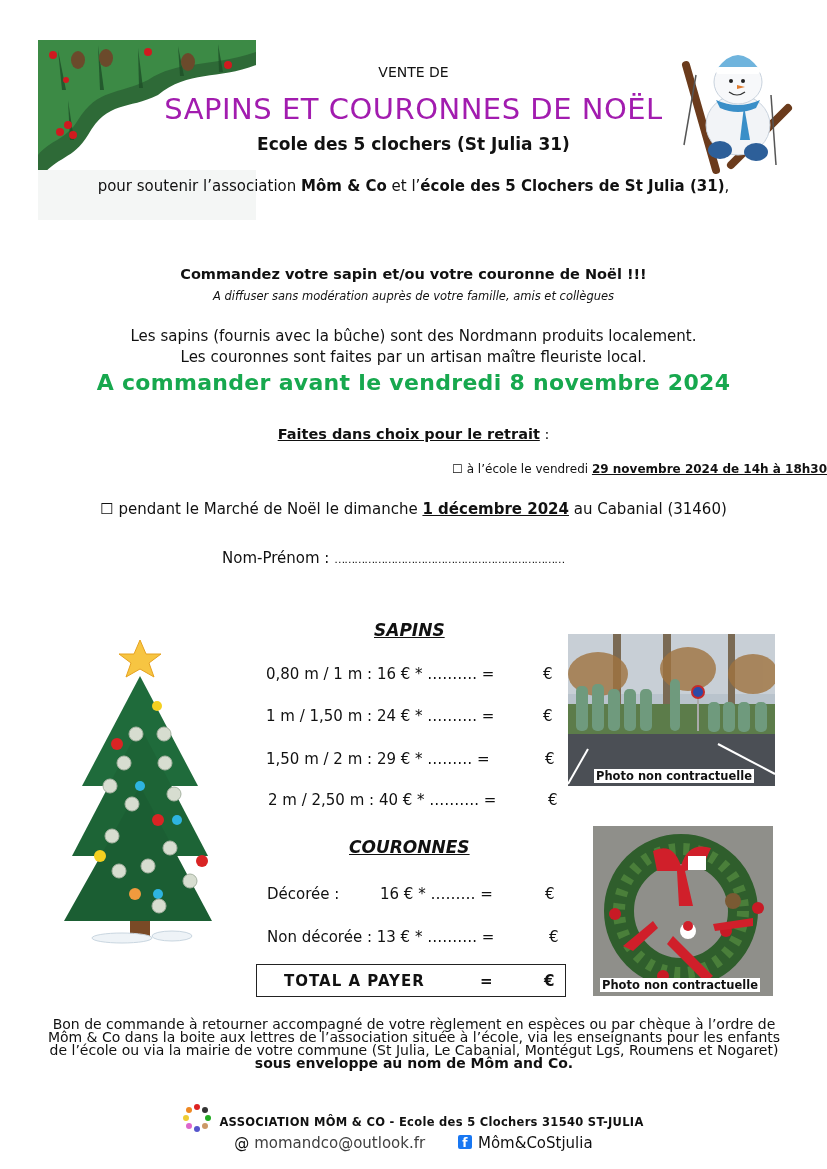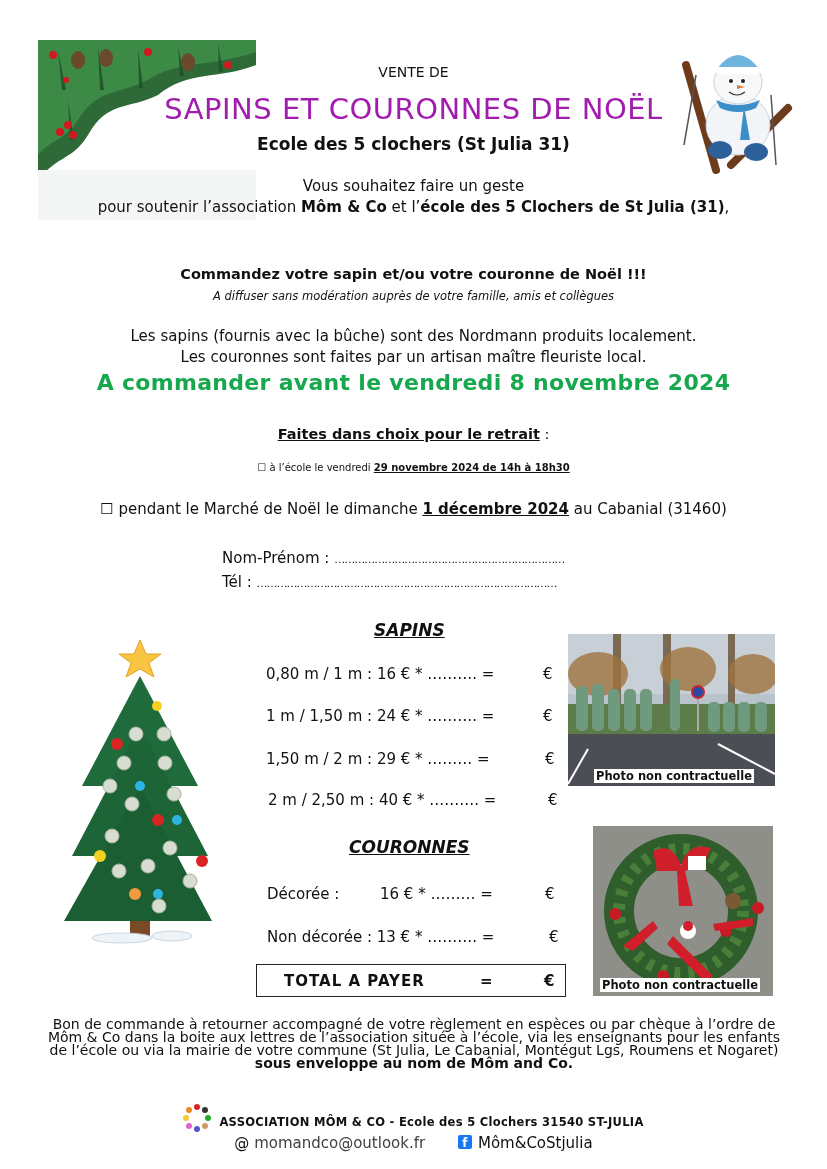--- a/index.html
+++ b/index.html
@@ -19,21 +19,21 @@
   #t-school { top:134px; font-size:17px; font-weight:bold; }
 
   .p { font-size:15px; line-height:21px; }
   #intro { top:176px; }
   #cmd { top:266px; font-size:14.5px; font-weight:bold; }
   #diffuse { top:289px; font-size:11.5px; font-style:italic; }
   #sapins-info { top:326px; }
   #deadline { top:370px; font-size:22px; font-weight:bold; color:#17a84e; letter-spacing:0.3px; }
 
   #retrait-title { top:426px; font-size:14.5px; }
-  #opt1 { top:462px; font-size:10px; }
+  #opt1 { top:462px; font-size:12px;text-align:right; }
   #opt2 { top:500px; font-size:15px; }
 
   #form-fields { left:222px; top:547px; font-size:15px; line-height:22px; }
   .dots { letter-spacing:-1px; font-size:11px; }
 
   .sec-title { font-size:17px; font-weight:bold; font-style:italic; text-decoration:underline; }
   #sapins-title { left:374px; top:620px; }
   #couronnes-title { left:349px; top:837px; }
 
   .row { position:absolute; font-size:15px; white-space:nowrap; }
@@ -111,21 +111,20 @@
     <ellipse cx="44" cy="110" rx="12" ry="9" fill="#2d5f99"></ellipse>
     <ellipse cx="80" cy="112" rx="12" ry="9" fill="#2d5f99"></ellipse>
   </svg>
 </div>
 
 <div id="t-vente" class="abs center">VENTE DE</div>
 <div id="t-main" class="abs center">SAPINS ET COURONNES DE NOËL</div>
 <div id="t-school" class="abs center">Ecole des 5 clochers (St Julia 31)</div>
 
 <div id="intro" class="abs center p">
-  <div>Vous souhaitez faire un geste</div>
   <div><span>pour soutenir l’association </span><span class="bold">Môm &amp; Co</span><span> et l’</span><span class="bold">école des 5 Clochers de St Julia (31)</span><span>,</span></div>
 </div>
 
 <div id="cmd" class="abs center">Commandez votre sapin et/ou votre couronne de Noël !!!</div>
 <div id="diffuse" class="abs center">A diffuser sans modération auprès de votre famille, amis et collègues</div>
 
 <div id="sapins-info" class="abs center p">
   <div>Les sapins (fournis avec la bûche) sont des Nordmann produits localement.</div>
   <div>Les couronnes sont faites par un artisan maître fleuriste local.</div>
 </div>
@@ -136,21 +135,20 @@
 
 <div id="opt1" class="abs center">
   <span>☐</span><span> à l’école le vendredi </span><span class="bold u">29 novembre 2024 de 14h à 18h30</span>
 </div>
 <div id="opt2" class="abs center">
   <span>☐</span><span> pendant le Marché de Noël le dimanche </span><span class="bold u">1 décembre 2024</span><span> au Cabanial (31460)</span>
 </div>
 
 <div id="form-fields" class="abs">
   <div><span>Nom-Prénom : </span><span class="dots">……………………………………………………………</span></div>
-  <div><span>Tél : </span><span class="dots">………………………………………………………………………………</span></div>
 </div>
 
 <div class="abs" style="left:62px;top:636px;width:150px;height:310px;">
   <svg width="150" height="310" viewBox="0 0 150 310">
     <polygon points="78,4 84,18 99,18 87,27 92,41 78,33 64,41 69,27 57,18 72,18" fill="#f7c542" stroke="#e6a21f"></polygon>
     <polygon points="78,40 20,150 136,150" fill="#1f6b3b"></polygon>
     <polygon points="78,90 10,220 146,220" fill="#1d6436"></polygon>
     <polygon points="78,150 2,285 150,285" fill="#1b5e33"></polygon>
     <rect x="68" y="285" width="20" height="16" fill="#7a4a26"></rect>
     <ellipse cx="60" cy="302" rx="30" ry="5" fill="#eef3f7" stroke="#c9d6e0"></ellipse>

